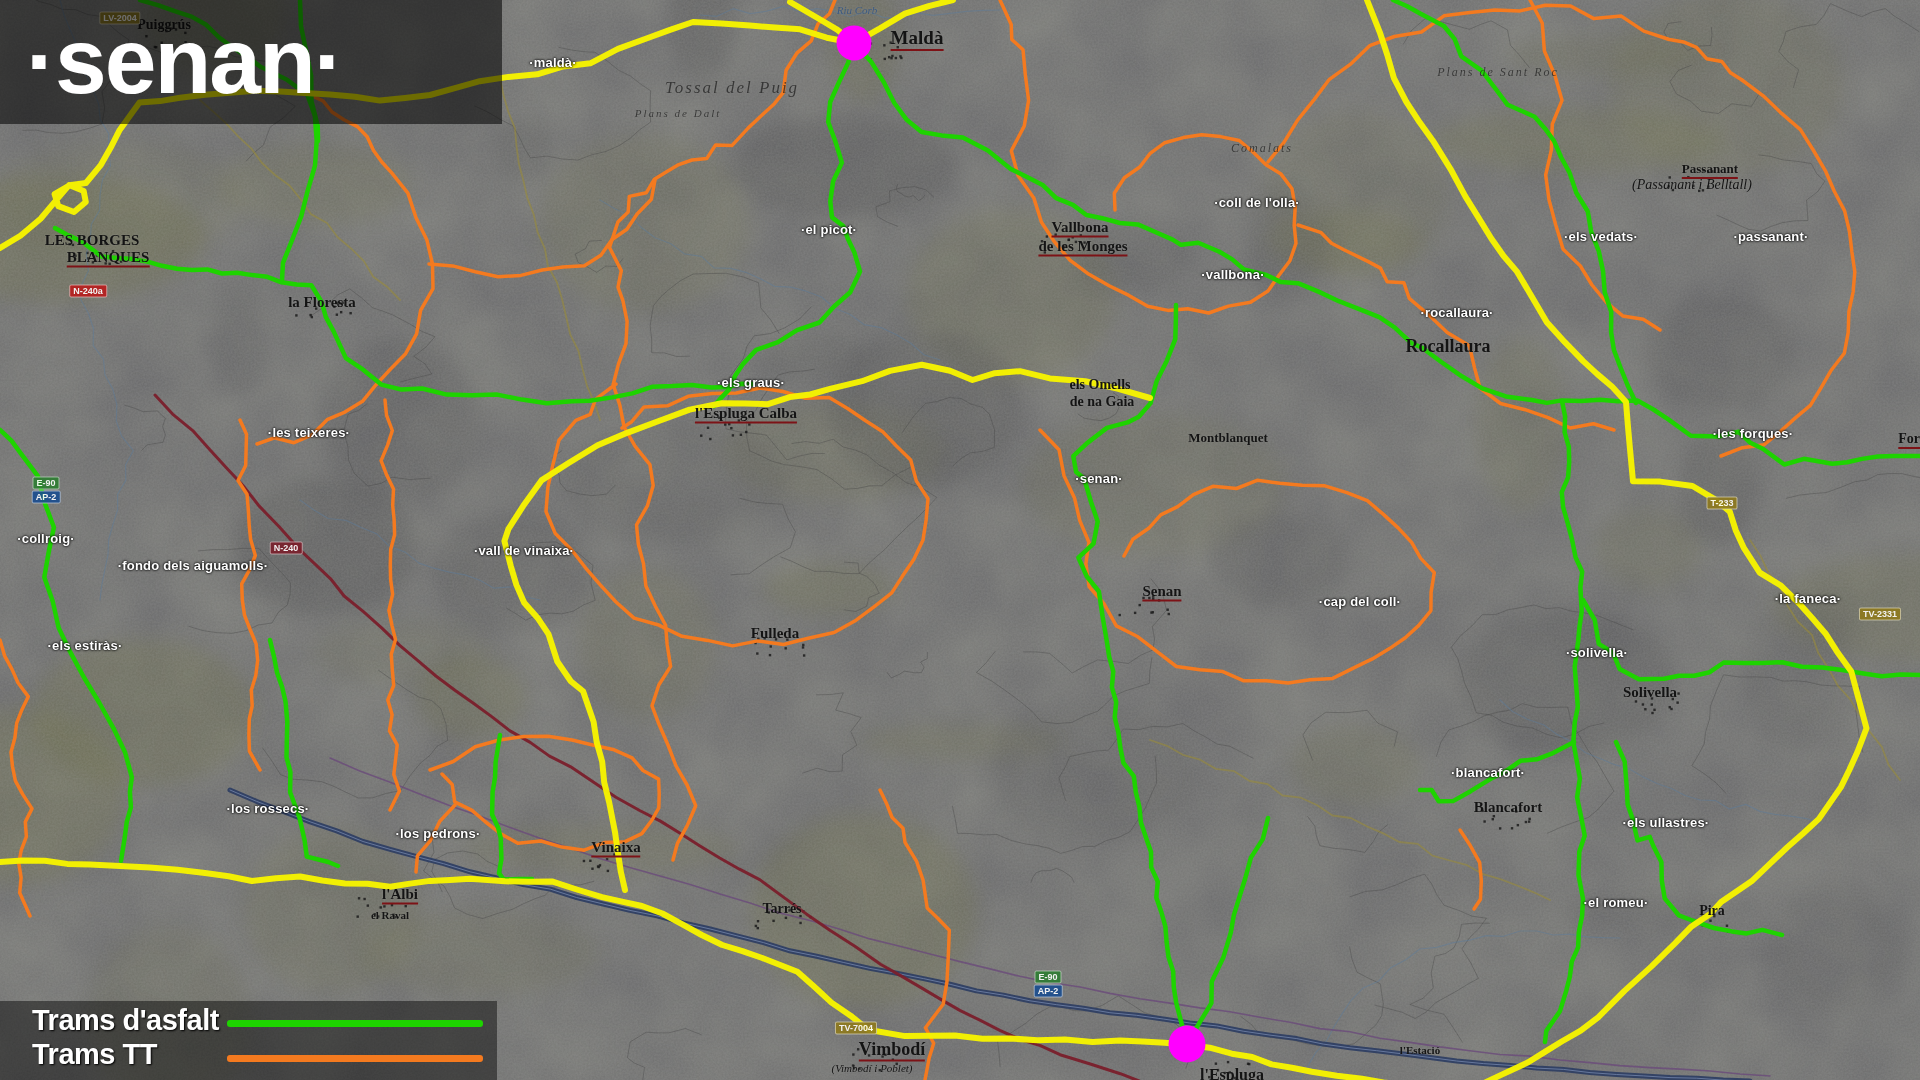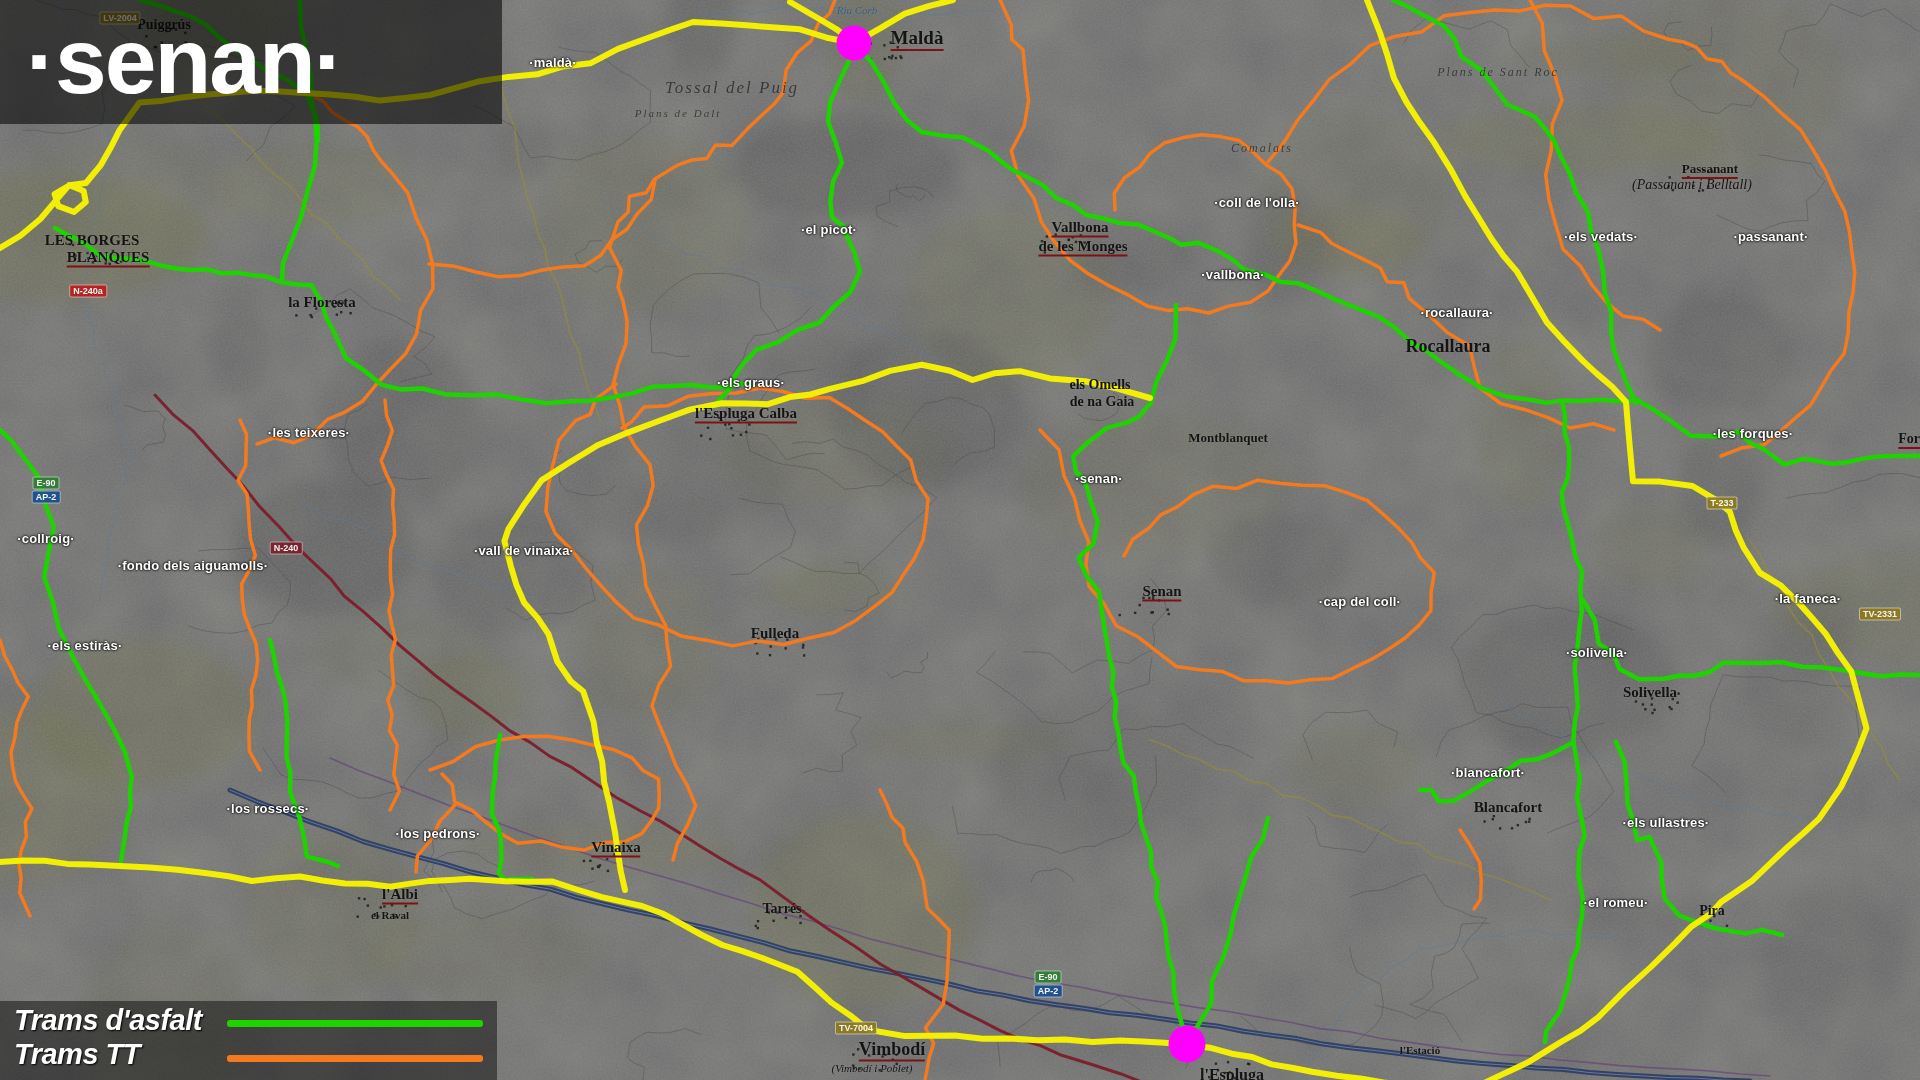--- a/index.html
+++ b/index.html
@@ -21,22 +21,22 @@
           border-radius:2px;border:1px solid rgba(255,255,255,.55);opacity:.9;}
   .overlay-box{position:absolute;background:rgba(0,0,0,.55);z-index:3;}
   #title-box{left:0;top:0;width:502px;height:124px;}
   #title-text{position:absolute;left:26px;top:0;line-height:122px;color:#fff;
               font-weight:bold;font-size:93px;letter-spacing:-2px;}
   #logo-box{left:1571px;top:0;width:349px;height:245px;}
   #site-text{position:absolute;left:14px;top:176px;color:#fff;font-weight:bold;
              font-size:47px;letter-spacing:-1px;}
   #logo-icon{position:absolute;left:8px;top:8px;}
   #legend-box{left:0;top:1001px;width:497px;height:79px;background:rgba(0,0,0,.45);}
-  .legend-label{position:absolute;left:14px;color:#fff;font-weight:bold;font-size:29px;
-                letter-spacing:-.5px;text-shadow:1px 1px 2px #000;font-style:italic;}
+  .legend-label{position:absolute;left:32px;color:#fff;font-weight:bold;font-size:29px;
+                letter-spacing:-.5px;text-shadow:1px 1px 2px #000;}
   #legend-label-asphalt{top:3px;} #legend-label-tt{top:37px;}
   .legend-line{position:absolute;left:227px;width:256px;height:7px;border-radius:3px;}
   #legend-line-asphalt{top:19px;} #legend-line-tt{top:54px;}
   #icgc-box{left:1652px;top:970px;width:268px;height:110px;background:#ffffff;z-index:4;}
   #icgc-mark{position:absolute;left:0;top:0;}
   .icgc-text{position:absolute;left:81px;color:#1a1a1a;line-height:1;}
   #icgc-acronym{top:13px;font-weight:bold;font-size:28px;letter-spacing:-.5px;}
   #icgc-line1{top:47px;font-size:13.5px;color:#8f8f8f;}
   #icgc-line2{top:63px;font-size:15.5px;font-weight:bold;}
   #icgc-line3{top:86px;font-size:13.5px;color:#8f8f8f;}

